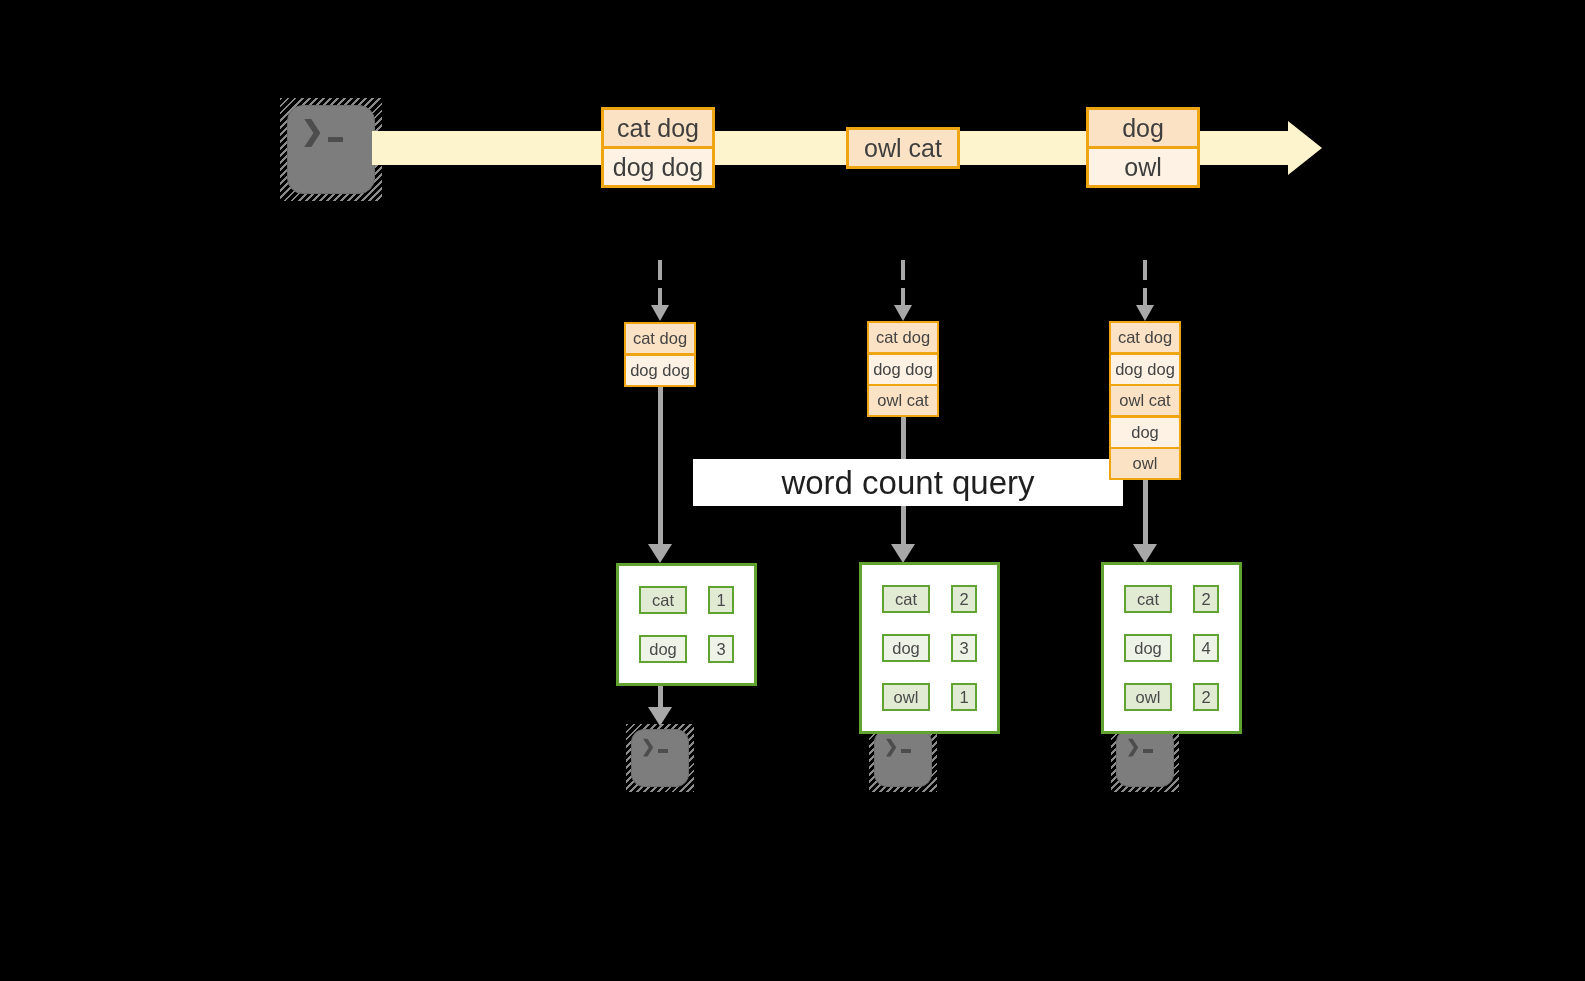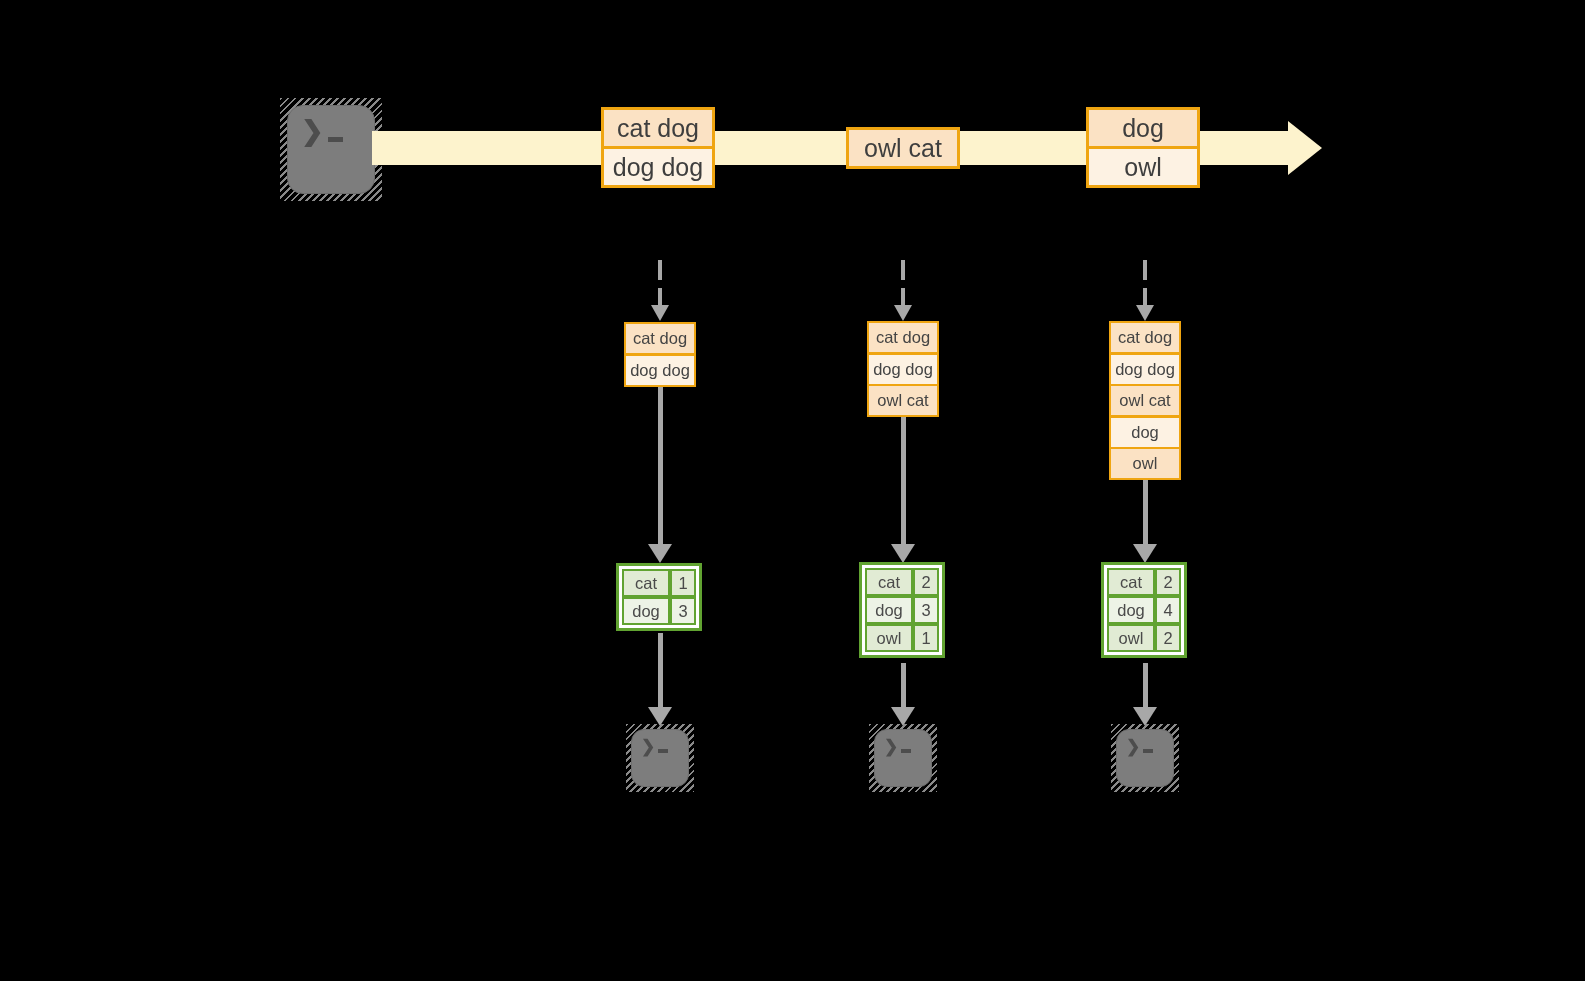--- a/index.html
+++ b/index.html
@@ -54,22 +54,22 @@
   .sline { position:absolute; width:5px; background:#a8a8a8; z-index:2; }
   .shead { position:absolute; width:0; height:0; z-index:2;
            border-left:12px solid transparent; border-right:12px solid transparent;
            border-top:19px solid #a8a8a8; }
   
   .query-label { position:absolute; left:693px; top:459px; width:430px; height:47px;
            background:#ffffff; z-index:3; display:flex; align-items:center;
            justify-content:center; font-size:33px; color:#1f1f1f; }
   
   .gtable { position:absolute; box-sizing:border-box; border:3px solid #61a331;
-           background:#ffffff; padding:3px; display:grid;
-           grid-template-columns:48px 26px; gap:0; z-index:4; }
+           background:#ffffff; padding:20px; display:grid;
+           grid-template-columns:48px 26px; gap:21px; z-index:4; }
   .gcell { box-sizing:border-box; border:2px solid #61a331; height:28px;
            display:flex; align-items:center; justify-content:center;
            font-size:16.5px; color:#4a4a4a; }
   .ga { background:#e1ebd4; }
   .gb { background:#edf3e6; }
 </style>
 </head>
 <body>
 
 <div class="canvas">
@@ -122,20 +122,21 @@
     <div class="orow-sm peach">owl</div>
   </div>
 
   <div class="sline" style="left:658px;top:386px;height:160px;"></div>
   <div class="shead" style="left:648px;top:544px;"></div>
   <div class="sline" style="left:901px;top:417px;height:129px;"></div>
   <div class="shead" style="left:891px;top:544px;"></div>
   <div class="sline" style="left:1143px;top:480px;height:66px;"></div>
   <div class="shead" style="left:1133px;top:544px;"></div>
 
+  <div class="query-label">word count query</div>
 
   <div class="gtable" style="left:616px;top:563px;">
     <div class="gcell ga">cat</div>
     <div class="gcell ga">1</div>
     <div class="gcell gb">dog</div>
     <div class="gcell gb">3</div>
   </div>
   <div class="gtable" style="left:859px;top:562px;">
     <div class="gcell ga">cat</div>
     <div class="gcell ga">2</div>

